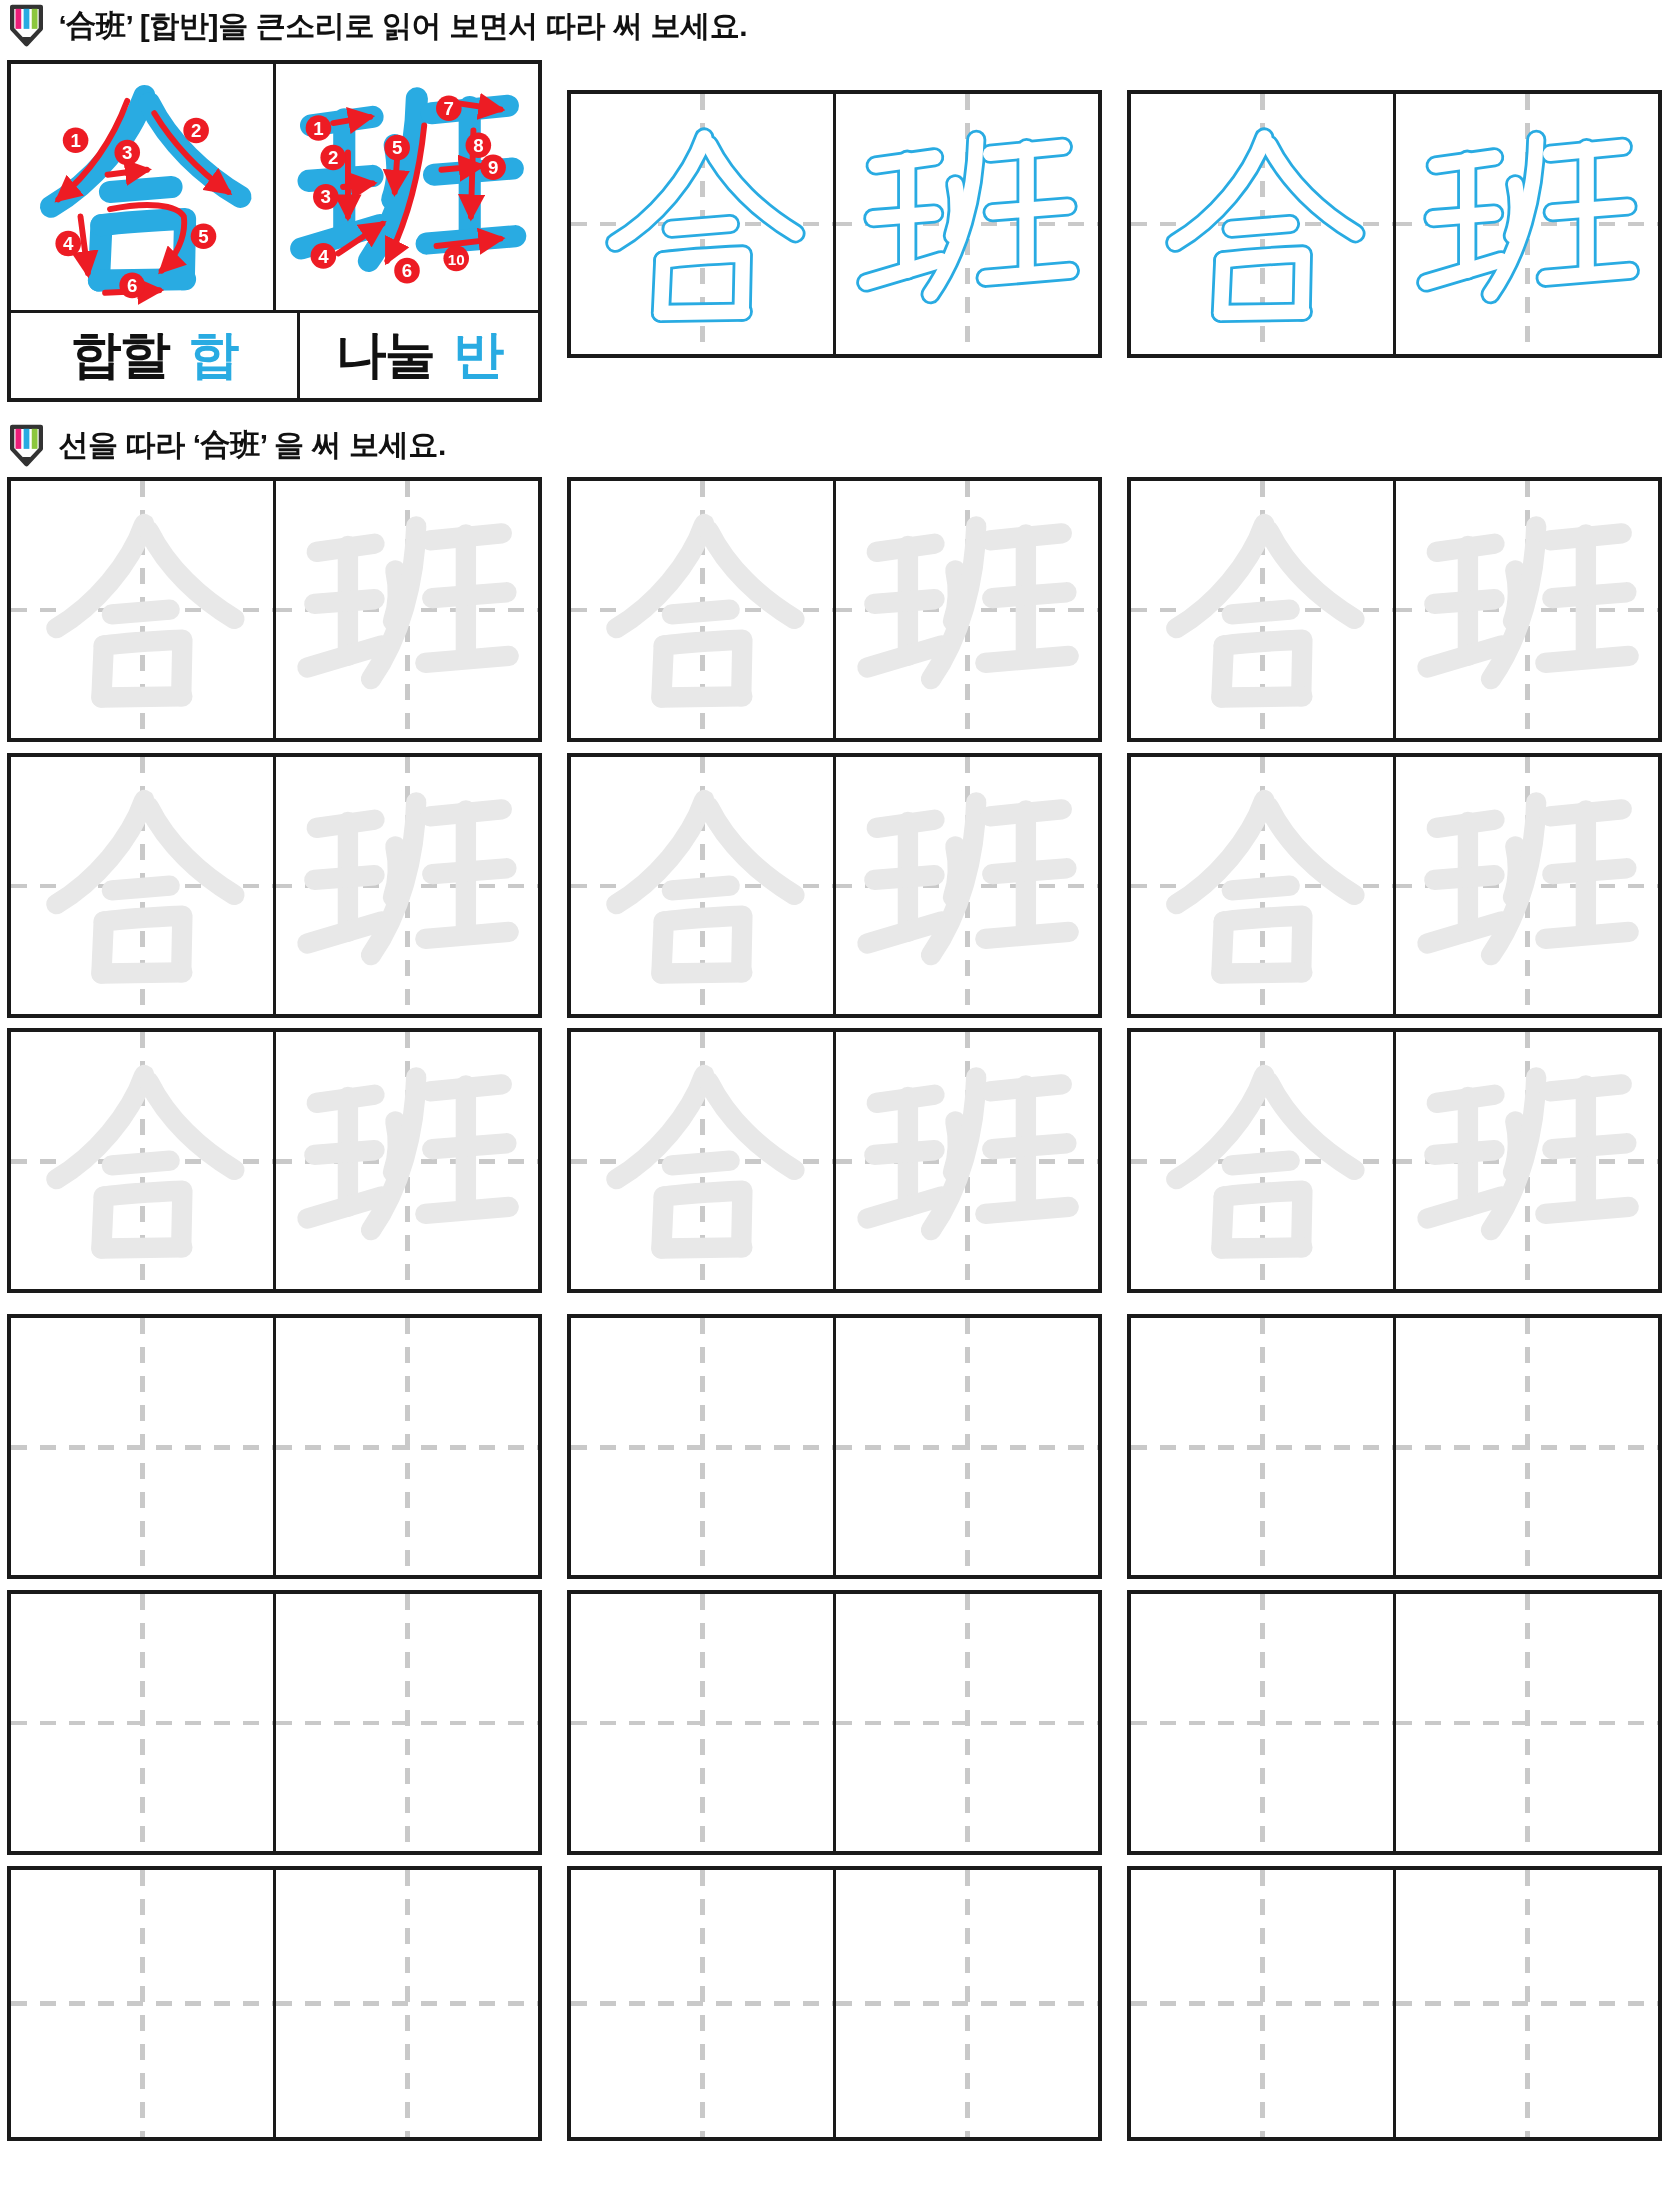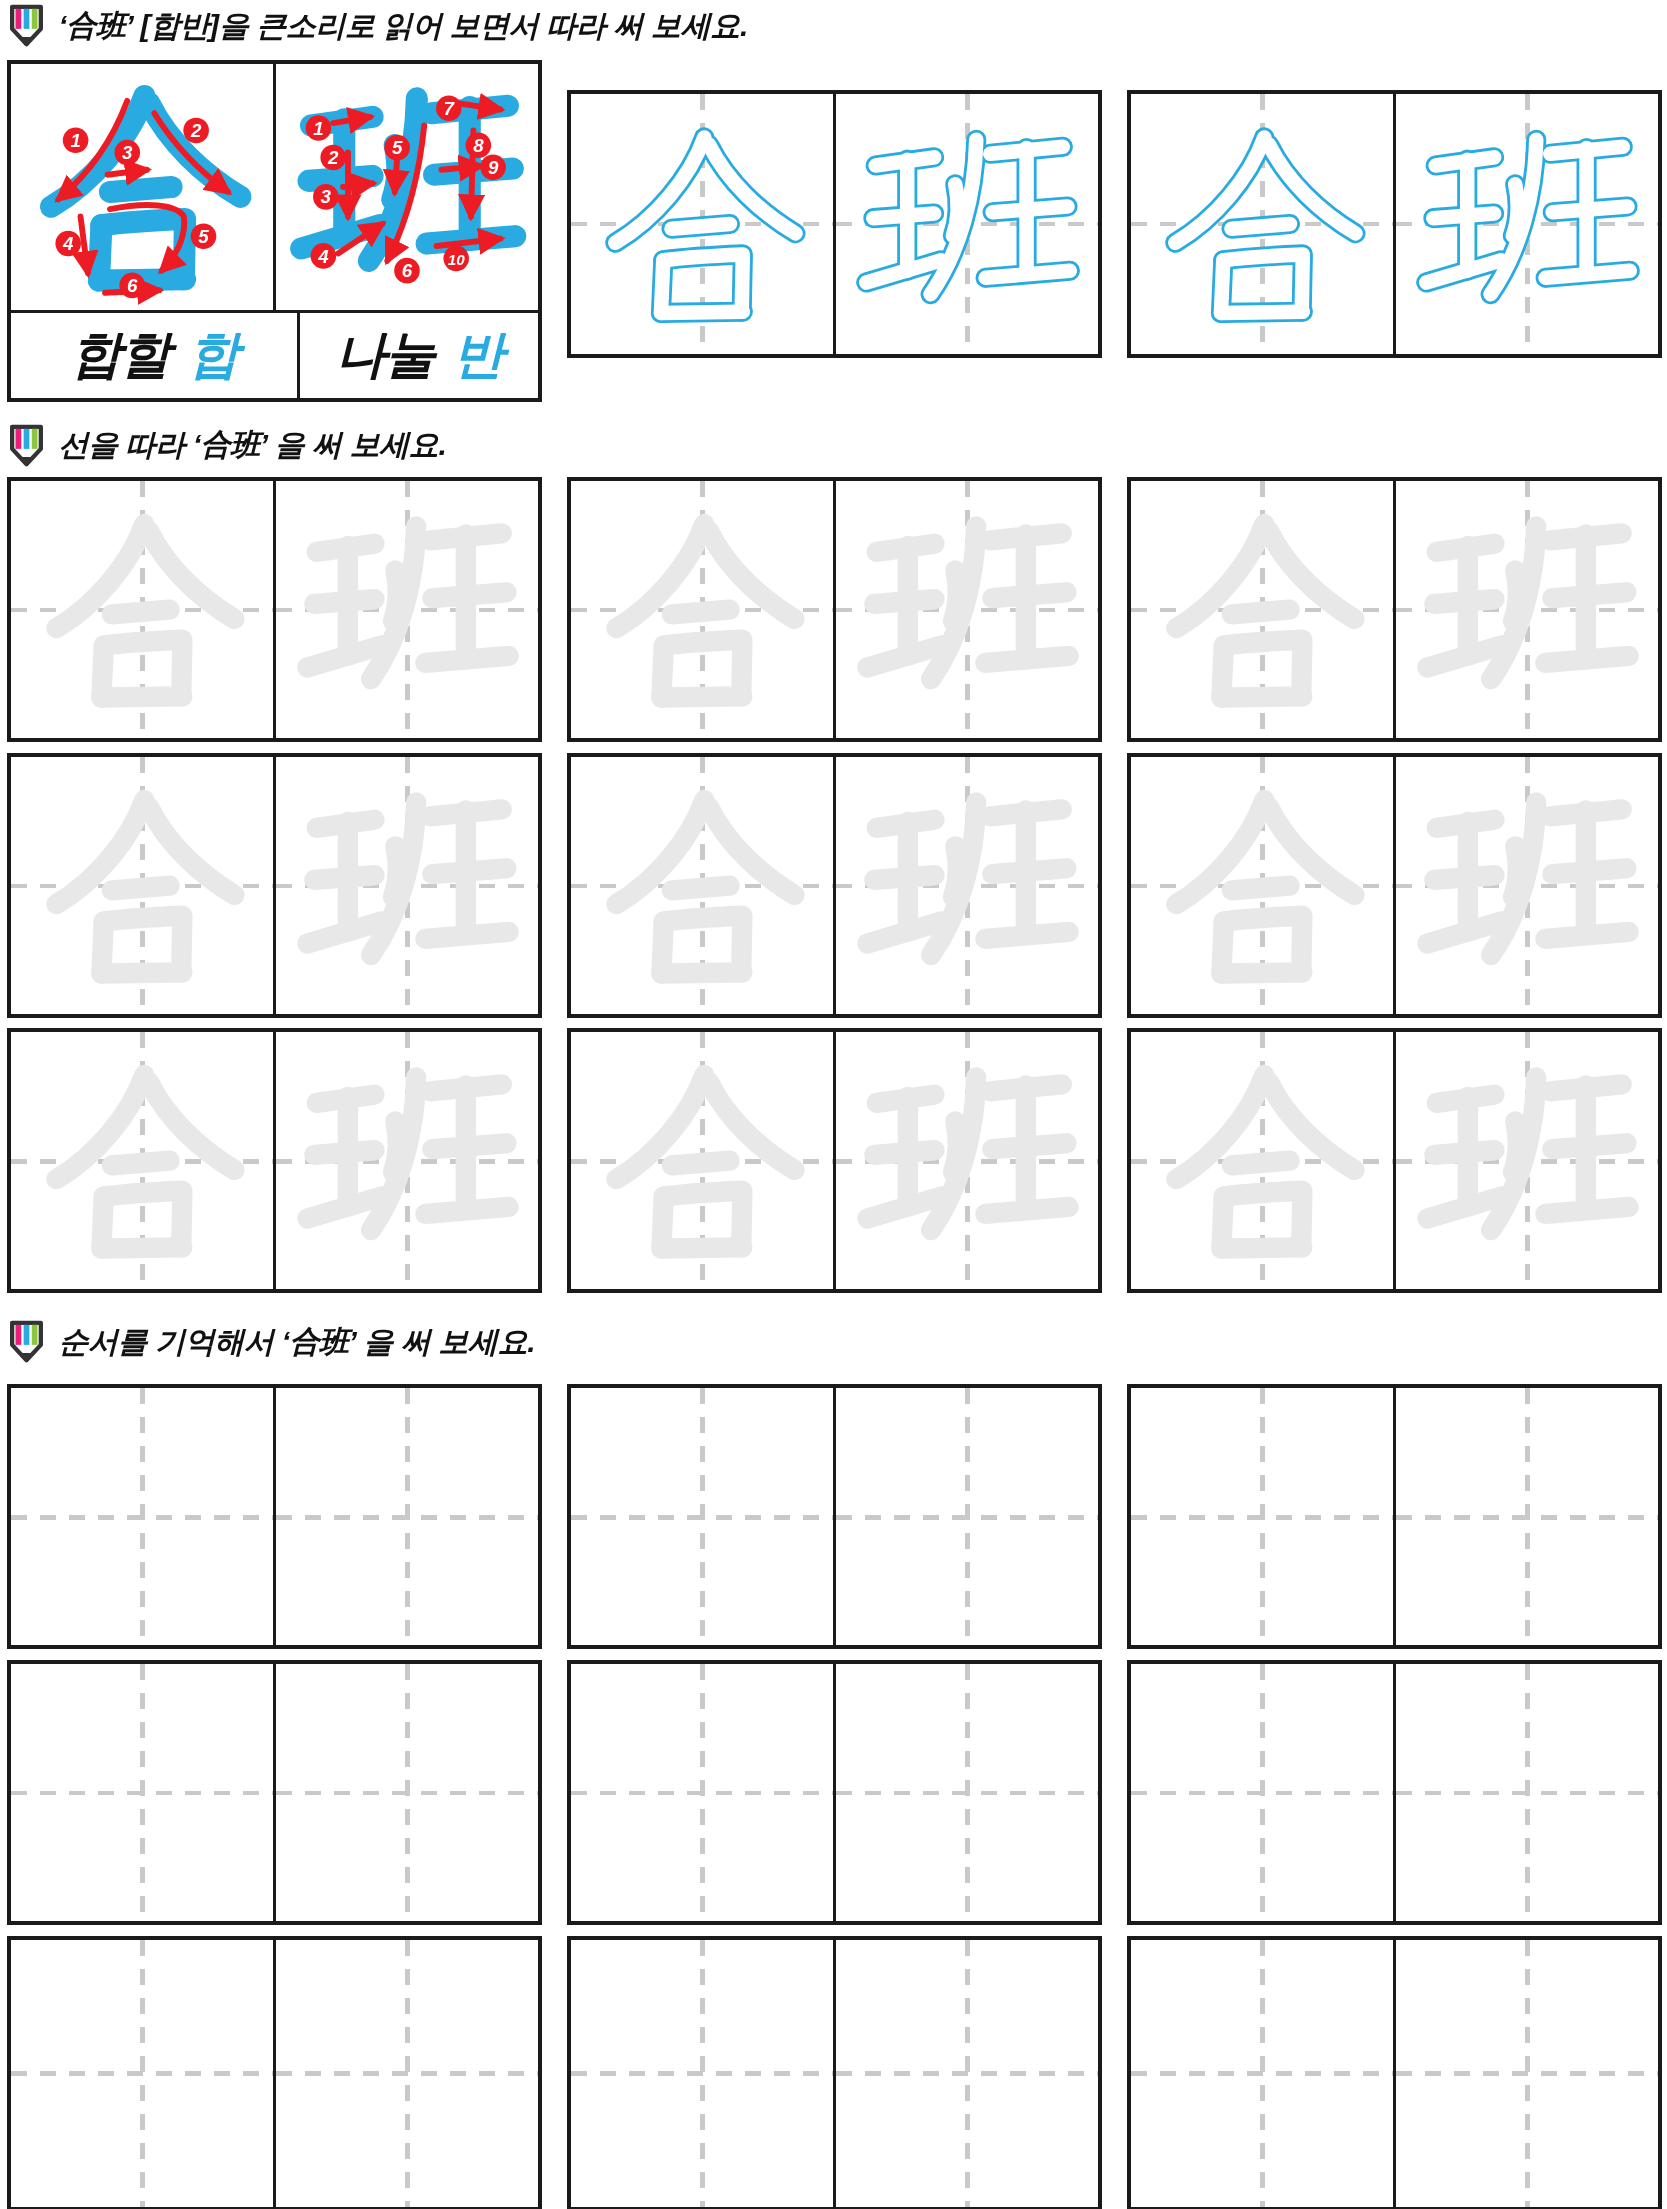--- a/index.html
+++ b/index.html
@@ -1,18 +1,18 @@
 <!DOCTYPE html>
 <html style="font-size:14px"><head>
 <meta charset="utf-8">
 <style>
   html,body { margin:0; padding:0; background:#ffffff; }
   .page {
     position:relative; width:1667px; height:2209px; background:#fff;
-    font-family:"Liberation Sans", sans-serif; overflow:hidden;font-style:italic;
+    font-family:"Liberation Sans", sans-serif; overflow:hidden;
   }
   
   .inst { display:flex; align-items:center; gap:12.4px; margin-left:7px; height:42px; }
   .inst-text { font-size:30px; font-weight:bold; color:#111; white-space:nowrap; letter-spacing:-0.4px; }
   .inst-text .hanja { font-family:"Liberation Serif", serif; font-weight:600; }
   #inst1 { padding-top:5.3px; }
   #inst2 { margin-top:23px; }
   #inst3 { margin-top:28px; }
   .pencil { width:39px; height:44px; flex:0 0 auto; }
 
@@ -410,30 +410,20 @@
             <div class="gh"></div>
             <div class="gv"></div>
             <svg class="glyph gray" viewBox="0 0 100 100">
               <use href="#g-ban"></use>
             </svg>
           </div>
         </div>
       </div>
     </div>
 
-  <div class="inst" id="inst3">
-    <svg class="pencil" viewBox="0 0 40 46">
-      <path d="M5 3 H35 V26 L20 42 L5 26 Z" fill="#ffffff" stroke="#333333" stroke-width="4.5" stroke-linejoin="round"></path>
-      <rect x="8.5" y="5" width="6" height="21" fill="#ED1E79"></rect>
-      <rect x="17" y="5" width="6" height="21" fill="#29ABE2"></rect>
-      <rect x="25.5" y="5" width="6" height="21" fill="#8CC63F"></rect>
-      <path d="M15.5 34.5 L20 42 L24.5 34.5 Z" fill="#333333"></path>
-    </svg>
-    <div class="inst-text"><span>순서를 기억해서  ‘</span><span class="hanja">合班</span><span>’ 을 써 보세요.</span></div>
-  </div>
 
   <div id="memory-grids">
       <div class="rowflex mt24">
         <div class="box ">
           <div class="cell">
             <div class="gh"></div>
             <div class="gv"></div>
           </div>
           <div class="cell">
             <div class="gh"></div>

